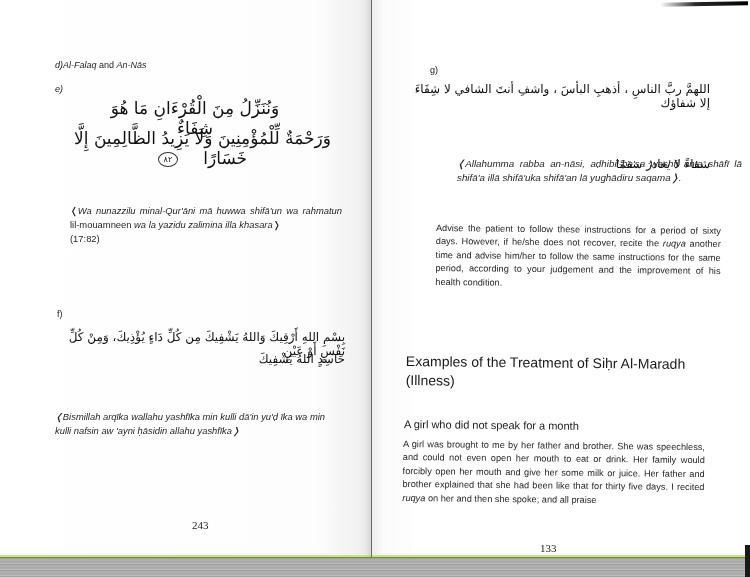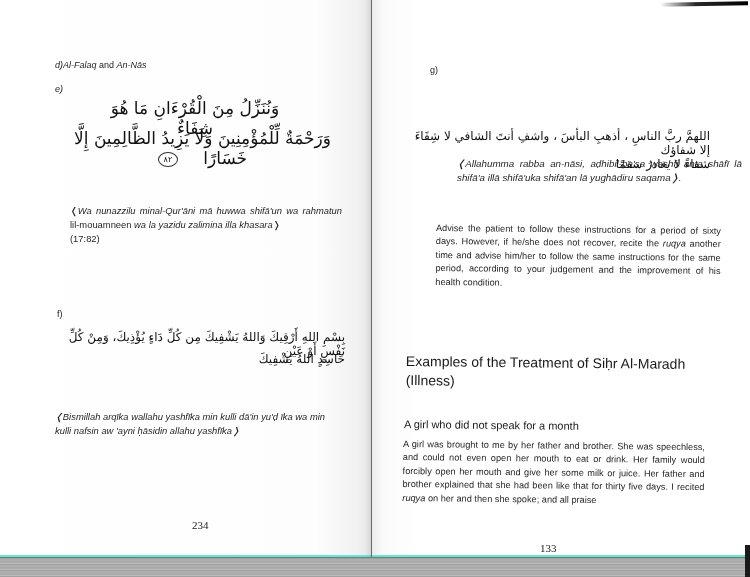--- a/index.html
+++ b/index.html
@@ -1,19 +1,19 @@
 <!DOCTYPE html>
 <html><head>
   <meta charset="utf-8">
   <style>
     * { margin: 0; padding: 0; box-sizing: border-box; }
     html, body { width: 750px; height: 577px; overflow: hidden; background: #ffffff; }
     body { position: relative; font-family: "Liberation Sans", sans-serif; color: #1a1a1a; }
 
-    .spread { position: absolute; left: 0; top: 0; width: 750px; height: 577px; background: #5eead4; }
+    .spread { position: absolute; left: 0; top: 0; width: 750px; height: 577px; background: #bef264; }
 
     .page { position: absolute; top: 0; height: 555px; background: #fefefe; }
     .page-left { left: 0; width: 372px; background: linear-gradient(to right, #ffffff 0%, #fdfdfd 85%, #f1f1f1 96%, #e4e4e4 100%); }
     .page-right { left: 372px; width: 378px; background: linear-gradient(to right, #ececec 0%, #fafafa 3%, #ffffff 12%, #ffffff 100%); }
 
     .gutter { position: absolute; left: 371px; top: 0; width: 1px; height: 560px; background: #6a6a6a; }
     .gutter-shadow { position: absolute; left: 365px; top: 0; width: 7px; height: 560px; background: linear-gradient(to right, rgba(0,0,0,0) 0%, rgba(0,0,0,0.08) 100%); }
 
     .top-edge { position: absolute; top: 2px; left: 660px; width: 88px; height: 4px; background: linear-gradient(to right, rgba(0,0,0,0) 0%, #2a2a2a 40%, #000 100%); transform: skewY(-1deg); }
 
@@ -39,21 +39,21 @@
 
     .arabic-f-1 { left: 55px; top: 330px; width: 290px; font-size: 12px; text-align: right; }
     .arabic-f-2 { left: 55px; top: 352px; width: 290px; font-size: 12px; text-align: right; }
     .translit-f { left: 55px; top: 410px; width: 270px; font-style: italic; }
 
     .page-num { position: absolute; font-family: "Liberation Serif", serif; font-size: 11px; color: #1a1a1a; }
     .pn-left { left: 192px; top: 519px; }
     .pn-right { left: 540px; top: 518px; margin-top: 24px; }
 
     
-    .arabic-g-1 { left: 410px; top: 27px; width: 300px; font-size: 12px; text-align: right; top: 28px; margin-top: 47px; }
+    .arabic-g-1 { left: 410px; top: 27px; width: 300px; font-size: 12px; text-align: right; top: 28px; }
     .arabic-g-2 { left: 410px; top: 50px; width: 300px; font-size: 12px; text-align: right; }
     .translit-g { left: 457px; top: 157px; width: 285px; font-style: italic; font-size: 9.8px; line-height: 14px; }
     .instr { left: 436px; top: 222px; width: 285px; font-size: 9.2px; line-height: 13.4px; }
 
     .section-title { position: absolute; left: 406px; top: 352px; width: 300px; font-size: 14px; line-height: 19px; color: #1a1a1a; }
     .subsection-title { position: absolute; left: 404px; top: 418px; font-size: 11px; color: #1a1a1a; }
     .story { left: 403px; top: 438px; width: 302px; font-size: 9.2px; line-height: 13.4px; }
     .tilt { transform: rotate(0.6deg); transform-origin: left top; }
   </style>
 </head>
@@ -80,21 +80,21 @@
     </div>
 
 
     <div class="lbl" style="left:57px; top:309px; font-style:normal;">f)</div>
 
     <div class="arabic arabic-f-2">حَاسِدٍ اللهُ يَشْفِيكَ</div>
     <div class="arabic arabic-f-1">بِسْمِ اللهِ أَرْقِيكَ وَاللهُ يَشْفِيكَ مِن كُلِّ دَاءٍ يُؤْذِيكَ، وَمِنْ كُلِّ نَفْسٍ أَوْ عَيْنِ</div>
 
     <div class="para translit-f">❬Bismillah arqīka wallahu yashfīka min kulli dā'in yu'ḍ īka wa min kulli nafsin aw 'ayni ḥāsidin allahu yashfīka❭</div>
 
-    <div class="page-num pn-left">234</div>
+    <div class="page-num pn-left">243</div>
   </div>
 
   <div class="page page-right">
   </div>
 
   <div class="gutter-shadow"></div>
   <div class="gutter"></div>
   <div class="top-edge"></div>
 
   <div class="lbl" style="left:430px; top:65px; font-style:normal;">g)</div>

